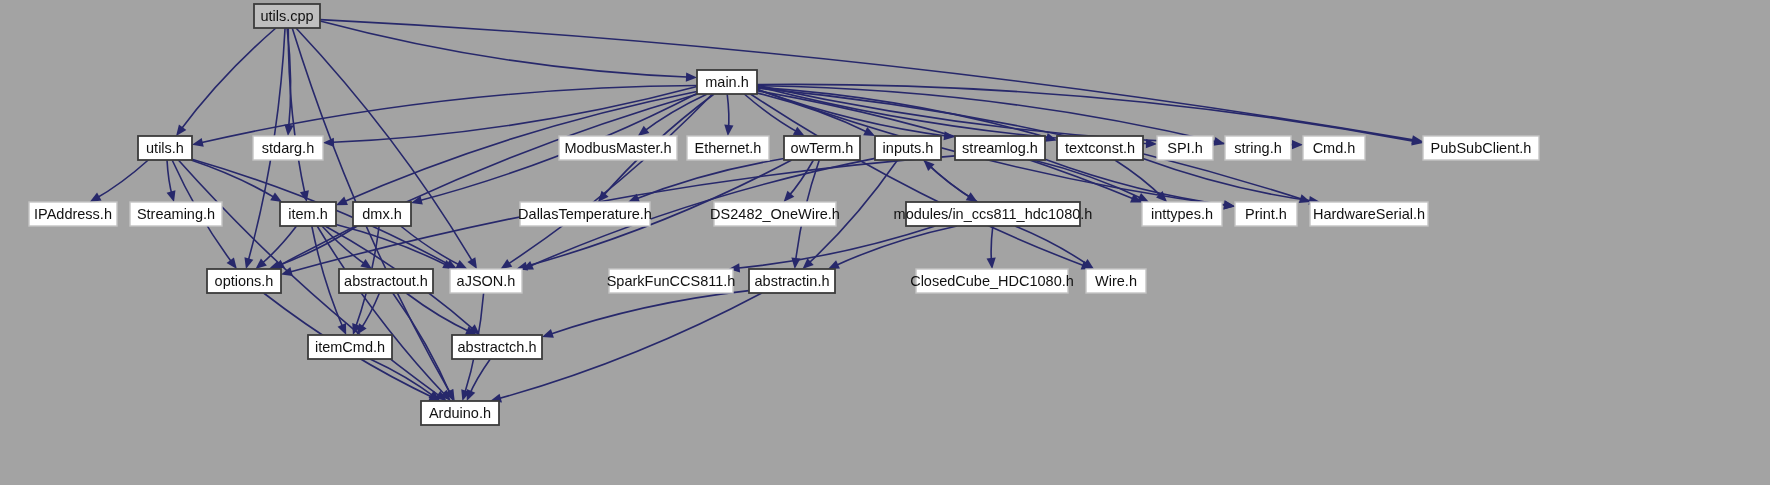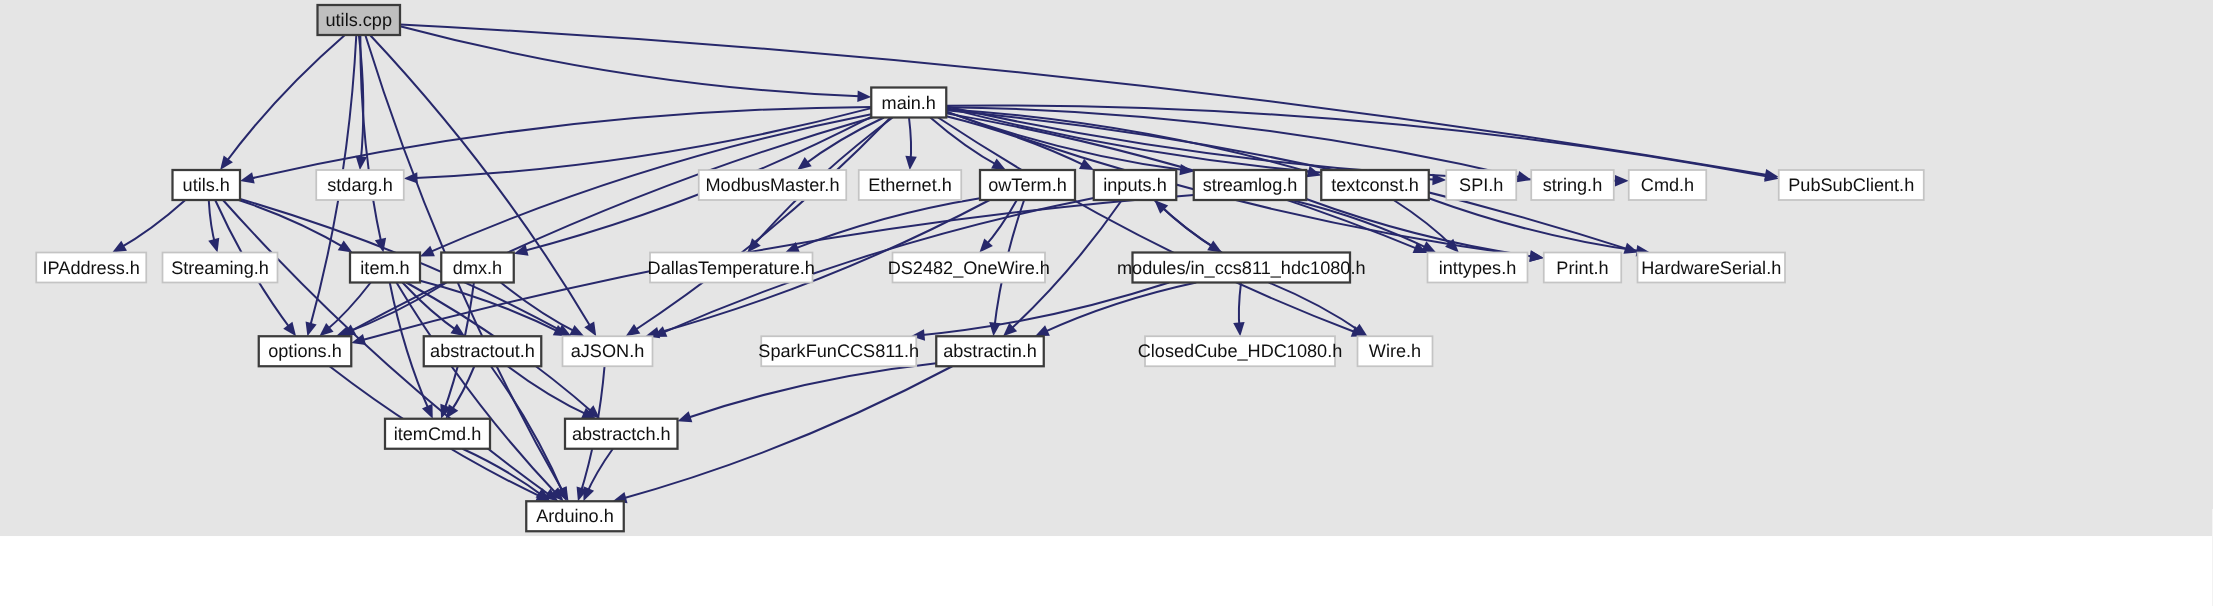--- a/index.html
+++ b/index.html
@@ -1,17 +1,17 @@
 <!DOCTYPE html>
 <html><head>
 <meta charset="utf-8">
 <style>
   html,body{margin:0;padding:0;background:#ffffff;}
   body{font-family:"Liberation Sans", sans-serif;}
-  #graph-wrap{position:relative;width:1770px;height:429px;background:#e5e5e5;overflow:hidden;}
+  #graph-wrap{position:relative;width:1770px;height:485px;background:#a3a3a3;overflow:hidden;}
   svg#graph{display:block;width:1770px;height:485px;}
   .edge{fill:none;stroke:#27286b;stroke-width:1.6px;}
   .arrowhead{fill:#27286b;stroke:none;}
   .node-rect{stroke-width:1.4px;}
   .node-rect.plain{fill:#ffffff;stroke:#c4c4c4;}
   .node-rect.strong{fill:#ffffff;stroke:#3b3b3b;stroke-width:1.8px;}
   .node-rect.root{fill:#bfbfbf;stroke:#3b3b3b;stroke-width:1.8px;}
   .node-label{font-family:"Liberation Sans", sans-serif;font-size:14.5px;fill:#111111;
     text-anchor:middle;dominant-baseline:middle;white-space:pre;}
 </style>

